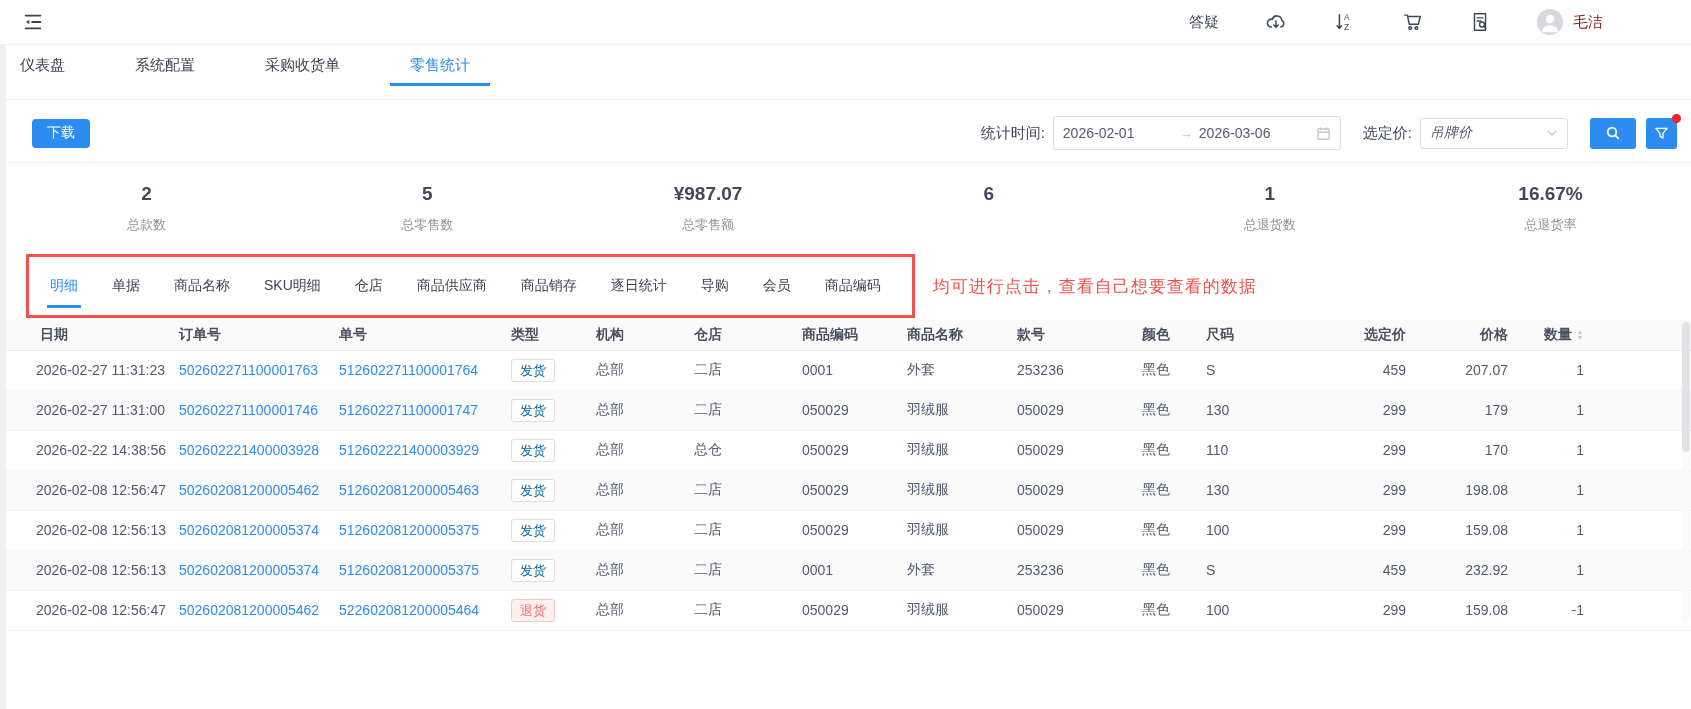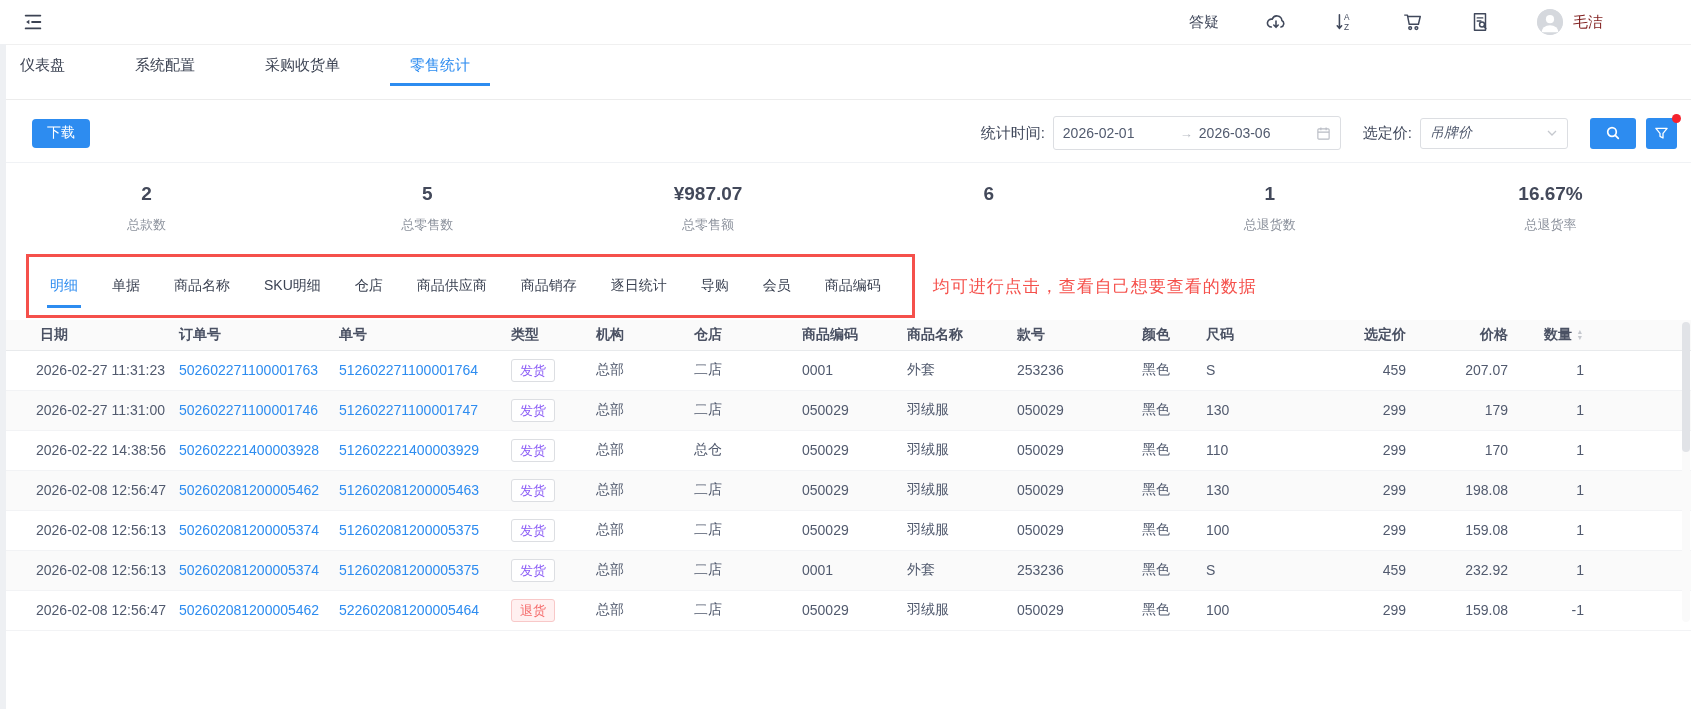--- a/index.html
+++ b/index.html
@@ -66,21 +66,21 @@
   table { width:1688px; border-collapse:collapse; table-layout:fixed; }
   th, td { padding:0 8px; font-size:14px; overflow:hidden; white-space:nowrap; }
   thead th { height:30px; background:#fafafa; font-weight:bold; color:#4a5163; text-align:left; border-bottom:1px solid #e8eaec; }
   tbody td { height:40px; color:#515a6e; border-bottom:1px solid #f2f3f5; }
   tbody tr:nth-child(even) td { background:#fafafa; }
   .al-right { text-align:right; }
   .col-date { padding-left:30px; }
   th.col-date { padding-left:34px; }
   .lnk { color:#2d8cf0; text-decoration:none; cursor:pointer; }
   .tag { display:inline-block; height:23px; line-height:21px; padding:0 8px; font-size:13px; border-radius:3px; background:#fff; }
-  .tag-ship { color:#8b5cf6; border:1px solid #dcdee2; }
+  .tag-ship { color:#0369a1; border:1px solid #dcdee2; }
   .tag-return { color:#f56c6c; border:1px solid #f8c8c8; background:#fff0f0; }
   .sorter { display:inline-flex; flex-direction:column; vertical-align:middle; margin-left:4px; line-height:6px; cursor:pointer; }
   .sorter i { font-style:normal; font-size:8px; color:#c5c8ce; transform:scale(.85); }
   .vscroll { position:absolute; right:1px; top:2px; width:8px; height:300px; background:#fafafa; border-radius:4px; }
   .vscroll .thumb { width:8px; height:130px; background:#e1e3e7; border-radius:4px; }
 
   svg { display:block; }
 </style>
 </head>
 <body>

